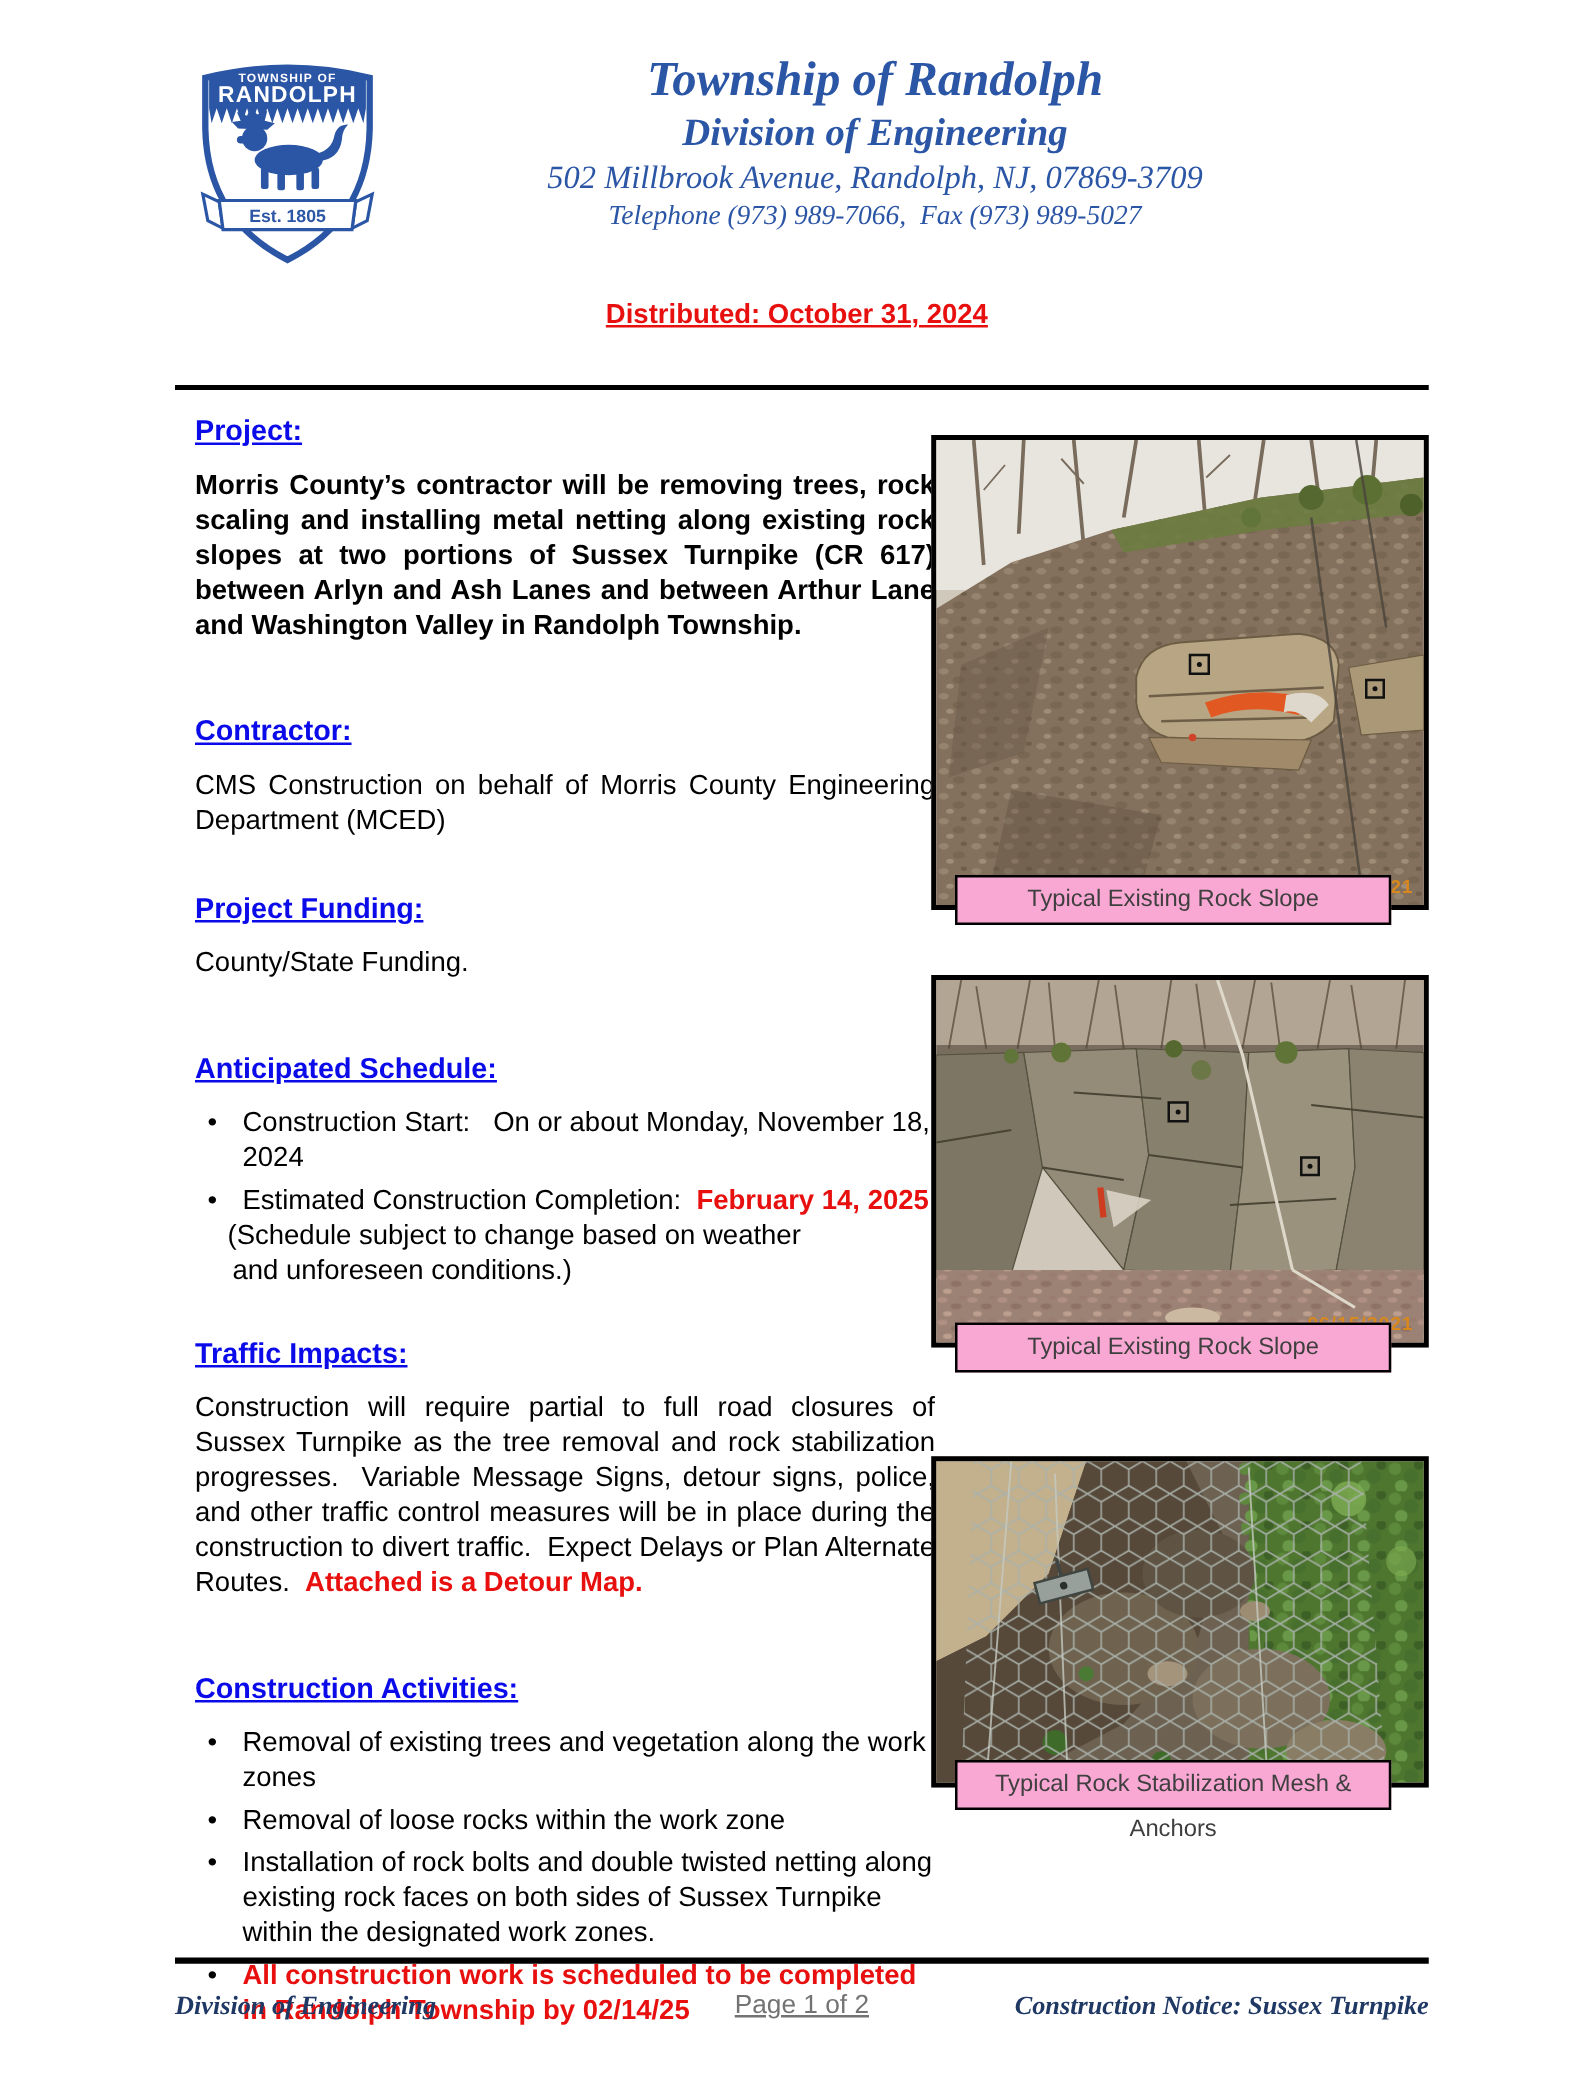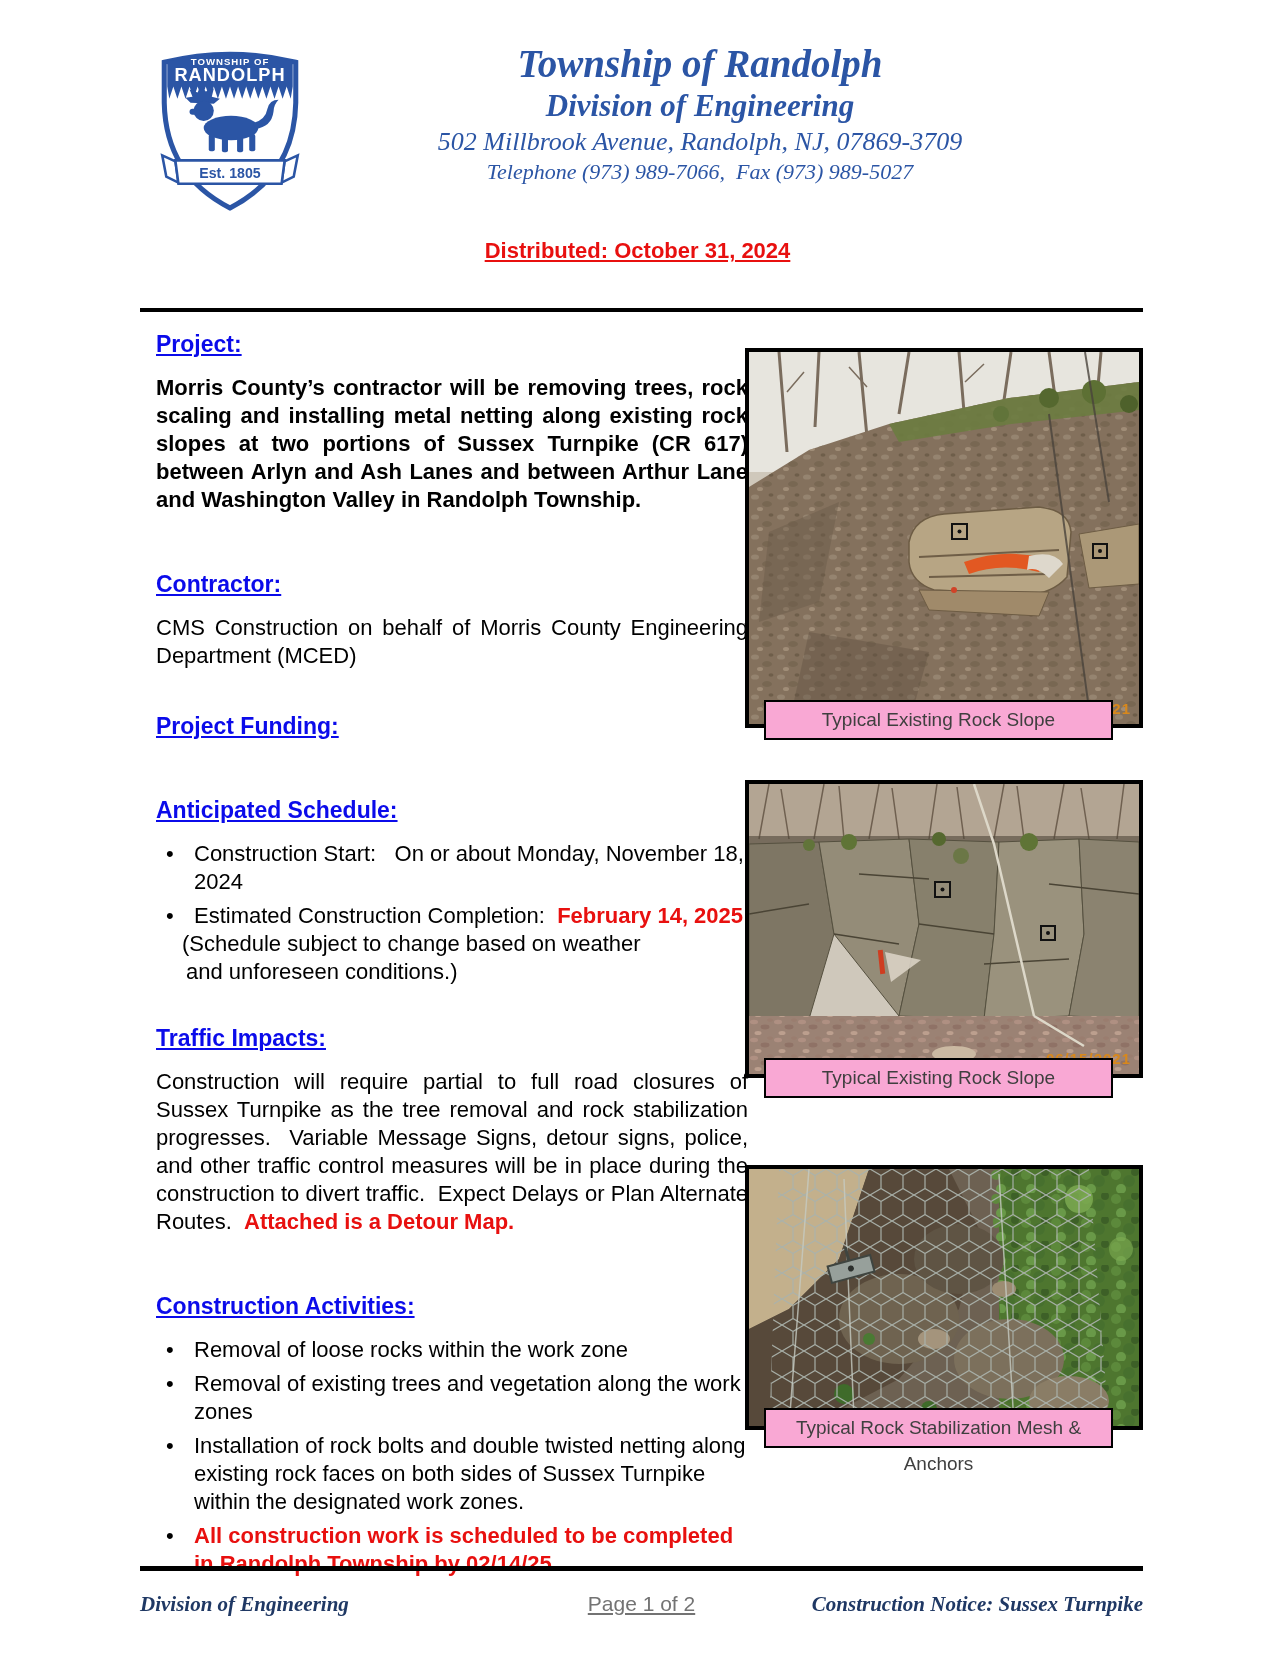--- a/index.html
+++ b/index.html
@@ -100,42 +100,43 @@
 
   <div class="col-left">
 
     <div class="sec-h first">Project:</div>
     <div class="just bold prewrap">Morris County’s contractor will be removing trees, rock scaling and installing metal netting along existing rock slopes at two portions of Sussex Turnpike (CR 617) between Arlyn and Ash Lanes and between Arthur Lane and Washington Valley in Randolph Township.</div>
 
     <div class="sec-h" style="margin-top:56px;">Contractor:</div>
     <div class="just prewrap">CMS Construction on behalf of Morris County Engineering Department (MCED)</div>
 
     <div class="sec-h" style="margin-top:42px;">Project Funding:</div>
+    <div class="just prewrap">County/State Funding.</div>
 
     <div class="sec-h" style="margin-top:56px;">Anticipated Schedule:</div>
     <div class="b">
       <div class="bt prewrap">Construction Start:   On or about Monday, November 18, 2024</div>
     </div>
     <div class="b">
       <div class="bt">
         <span class="prewrap">Estimated Construction Completion:  </span><span class="red">February 14, 2025</span>
         <div style="margin-left:-12px;">(Schedule subject to change based on weather</div>
         <div style="margin-left:-8px;">and unforeseen conditions.)</div>
       </div>
     </div>
 
     <div class="sec-h" style="margin-top:38px;">Traffic Impacts:</div>
     <div class="just prewrap"><span>Construction will require partial to full road closures of Sussex Turnpike as the tree removal and rock stabilization progresses.  Variable Message Signs, detour signs, police, and other traffic control measures will be in place during the construction to divert traffic.  Expect Delays or Plan Alternate Routes.  </span><span class="red">Attached is a Detour Map.</span></div>
 
     <div class="sec-h" style="margin-top:56px;">Construction Activities:</div>
     <div class="b">
+      <div class="bt">Removal of existing trees and vegetation along the work zones</div>
+    </div>
+    <div class="b">
       <div class="bt">Removal of loose rocks within the work zone</div>
-    </div>
-    <div class="b">
-      <div class="bt">Removal of existing trees and vegetation along the work zones</div>
     </div>
     <div class="b">
       <div class="bt">Installation of rock bolts and double twisted netting along existing rock faces on both sides of Sussex Turnpike within the designated work zones.</div>
     </div>
     <div class="b">
       <div class="bt red">All construction work is scheduled to be completed in Randolph Township by 02/14/25</div>
     </div>
   </div>
 
   <div class="photo" style="top:348px;height:372px;">

